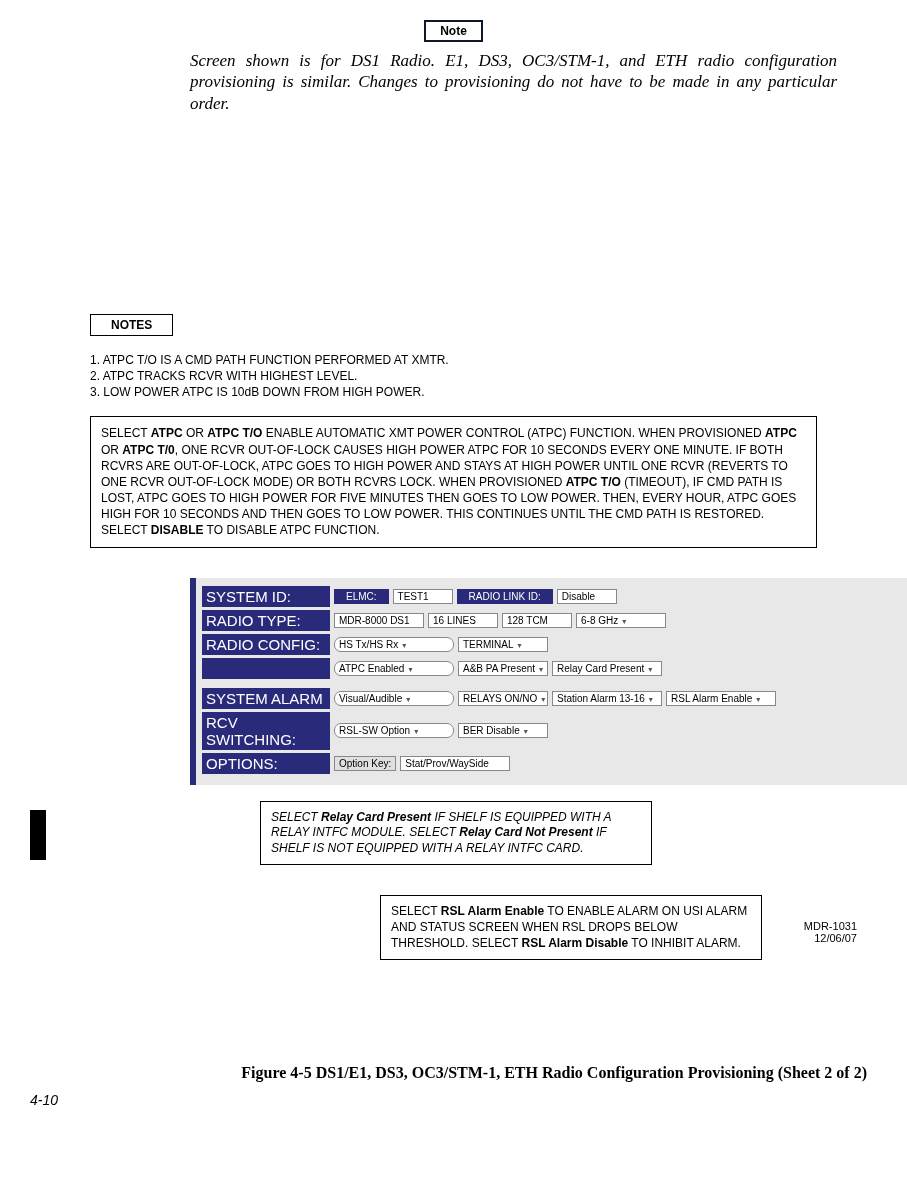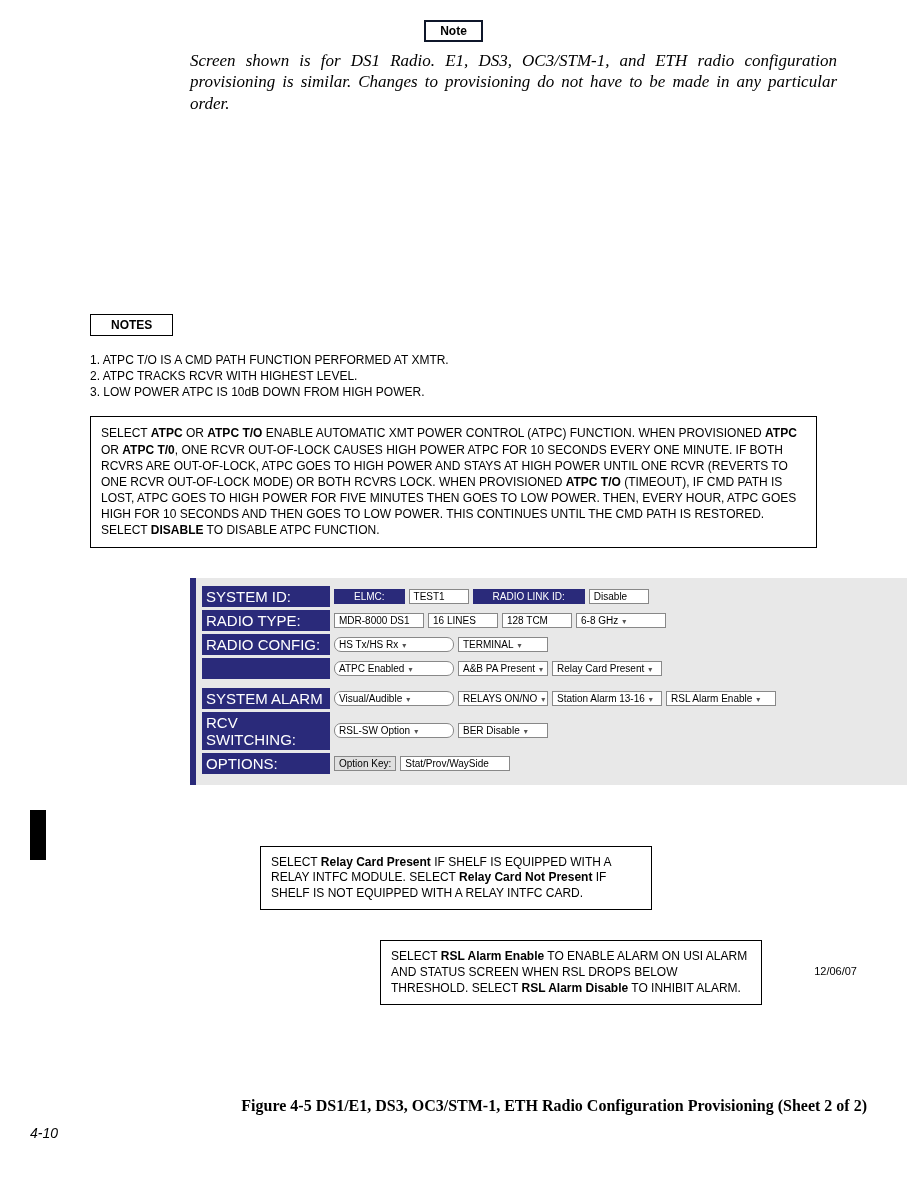--- a/index.html
+++ b/index.html
@@ -83,21 +83,21 @@
     background: #fff;
     border: 1px solid #888;
     padding: 1px 4px;
     font-size: 10px;
     white-space: nowrap;
     position: relative;
   }
   .inline-lbl {
     background: #2a2a7a;
     color: #fff;
-    padding: 2px 20px;
+    padding: 2px 12px;
     font-size: 10px;
   }
   .dd::after {
     content: "▾";
     font-size: 8px;
     margin-left: 4px;
     color: #555;
   }
   .w50 { width: 50px; }
   .w60 { width: 60px; }
@@ -107,21 +107,22 @@
   .panel-gap { height: 6px; }
   .callout {
     border: 1.5px solid #000;
     padding: 8px 10px;
     font-size: 12px;
     line-height: 1.3;
     background: #fff;
   }
   .callout-relay {
     width: 370px;
-    margin: 61px 0 0 230px;
+    margin: 16px 0 0 230px;
+    font-style: italic;
   }
   .callout-rsl {
     width: 360px;
     margin: 30px 0 0 350px;
   }
   .ref {
     text-align: right;
     font-size: 11px;
     margin-top: -40px;
     margin-right: 20px;
@@ -224,20 +225,21 @@
 
   <div class="callout callout-relay">
     <span>SELECT </span><b>Relay Card Present</b><span> IF SHELF IS EQUIPPED WITH A RELAY INTFC MODULE. SELECT </span><b>Relay Card Not Present</b><span> IF SHELF IS NOT EQUIPPED WITH A RELAY INTFC CARD.</span>
   </div>
 
   <div class="callout callout-rsl">
     <span>SELECT </span><b>RSL Alarm Enable</b><span> TO ENABLE ALARM ON USI ALARM AND STATUS SCREEN WHEN RSL DROPS BELOW THRESHOLD. SELECT </span><b>RSL Alarm Disable</b><span> TO INHIBIT ALARM.</span>
   </div>
 
   <div class="ref">
+    <div>MDR-1031</div>
     <div>12/06/07</div>
   </div>
 
   <div class="figure-caption">Figure 4-5  DS1/E1, DS3, OC3/STM-1, ETH Radio Configuration Provisioning (Sheet 2 of 2)</div>
   <div class="page-num">4-10</div>
 
   <div class="side-tab"></div>
 </div>
 
 </body></html>

